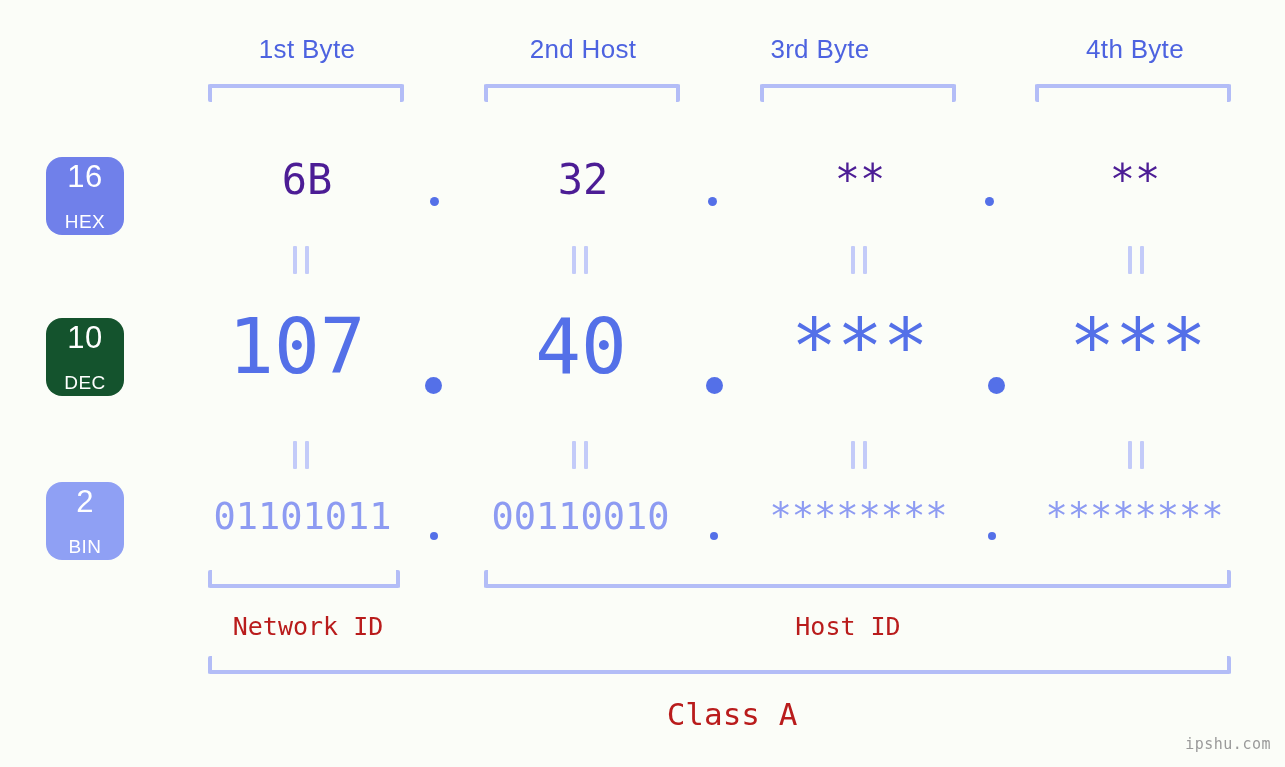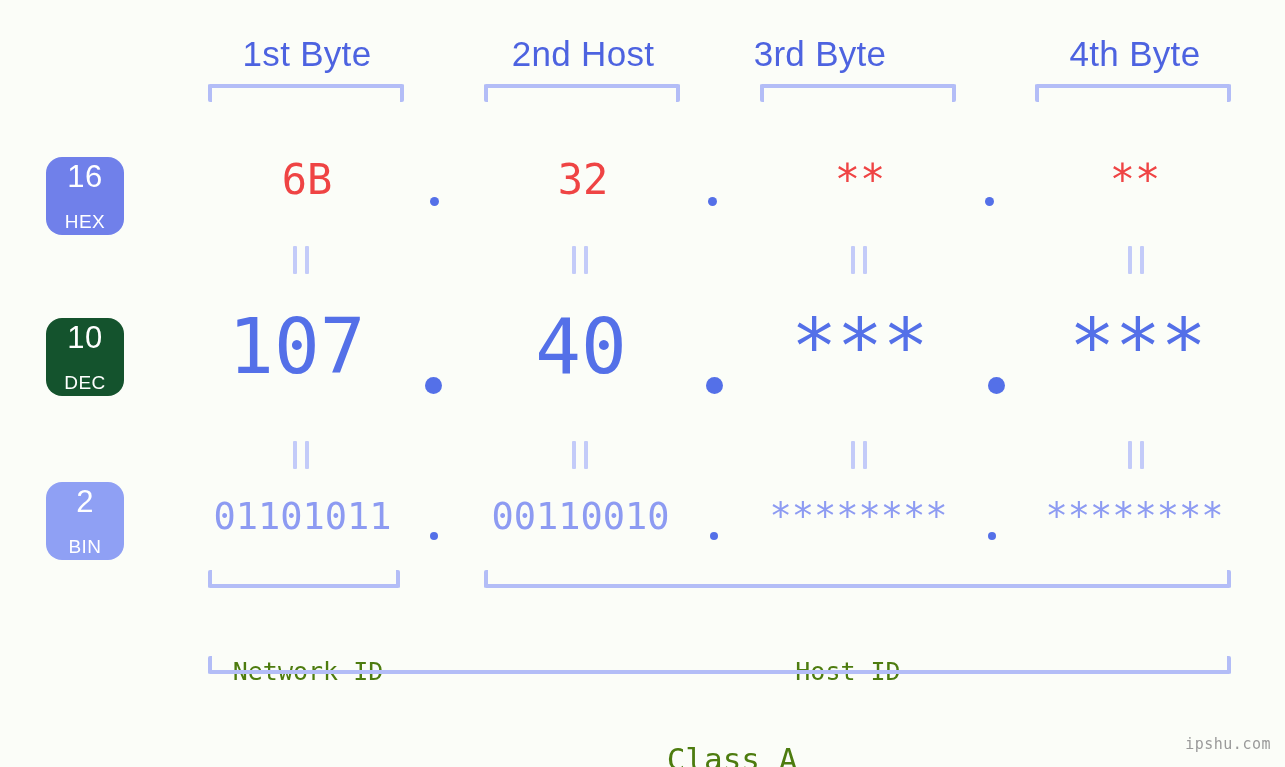--- a/index.html
+++ b/index.html
@@ -19,21 +19,21 @@
     position: absolute;
     inset: 0;
   }
 
   
   .byte-header {
     position: absolute;
     top: 34px;
     width: 230px;
     text-align: center;
-    font-size: 35px;
+    font-size: 26px;
     color: #4d63e0;
     letter-spacing: 0.3px;
     font-family: "Liberation Sans", sans-serif;
   }
 
   
   .bracket-down {
     position: absolute;
     height: 18px;
     border-top: 4px solid #b3bdf7;
@@ -79,21 +79,21 @@
   }
 
   
   .val {
     position: absolute;
     text-align: center;
     color: #8d9bf2;
     font-family: "DejaVu Sans Mono", monospace;
     white-space: pre;
   }
-  .row-hex .val  { font-size: 42px; color: #ef4444; }
+  .row-hex .val  { font-size: 42px; color: #4c1d95; }
   .row-dec .val  { font-size: 76px; color: #5470e8; font-weight: 400; }
   .row-bin .val  { font-size: 37px; color: #8d9bf2; }
 
   .dot {
     position: absolute;
     border-radius: 50%;
     background: #5470e8;
   }
   .row-hex .dot { width: 9px;  height: 9px;  background:#5470e8; }
   .row-dec .dot { width: 17px; height: 17px; background:#5470e8; }
@@ -112,23 +112,22 @@
     width: 4px;
     height: 100%;
     background: #c3cbf9;
     border-radius: 1px;
   }
 
   
   .section-label {
     position: absolute;
     text-align: center;
-    color: #4d7c0f;
+    color: #b91c1c;
     font-family: "DejaVu Sans Mono", monospace;
-    margin-top: 45px;
   }
   .section-label.small { font-size: 25px; }
   .section-label.big   { font-size: 31px; }
 
   
   .watermark {
     position: absolute;
     right: 14px;
     bottom: 14px;
     font-size: 15px;

